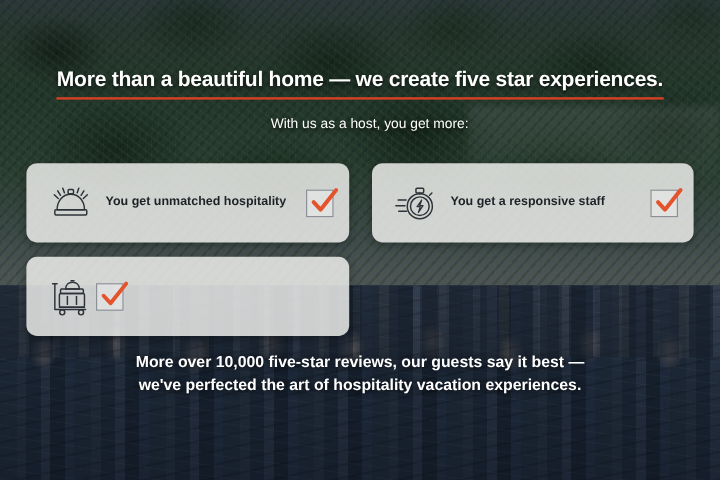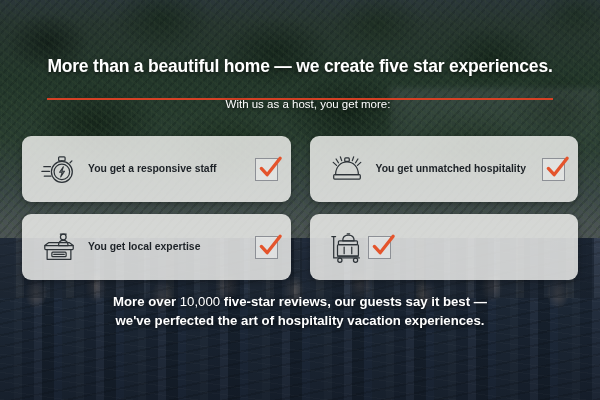--- a/index.html
+++ b/index.html
@@ -103,21 +103,21 @@
   .content { position: absolute; inset: 0; }
 
   .headline-wrap { position: absolute; top: 56px; left: 0; width: 600px; text-align: center; }
   .headline {
     display: inline-block;
     font-size: 17.5px;
     font-weight: bold;
     color: #ffffff;
     letter-spacing: -.2px;
     text-shadow: 0 1px 4px rgba(0,0,0,.75);
-    padding-bottom: 21px;
+    padding-bottom: 4px;
     border-bottom: 2px solid #d64125;
     white-space: nowrap;
   }
 
   .subhead {
     position: absolute; top: 98px; left: 0; width: 596px;
     text-align: center;
     font-size: 11.5px;
     color: #ffffff;
     text-shadow: 0 1px 4px rgba(0,0,0,.8);
@@ -181,21 +181,21 @@
   .footer-text {
     position: absolute;
     top: 292px; left: 0; width: 600px;
     text-align: center;
     font-size: 13.2px;
     font-weight: 600;
     color: #ffffff;
     line-height: 1.45;
     text-shadow: 0 1px 5px rgba(0,0,0,.85);
   }
-  .footer-text .strong { font-weight: normal; }
+  .footer-text .strong { font-weight: bold; }
   .footer-line { display: block; white-space: nowrap; }
 </style>
 </head>
 <body>
 
 <div id="stage">
 
   <div class="bg-layer bg-trees">
     <div class="bg-horizon"></div>
   </div>
@@ -205,20 +205,42 @@
 
   <div class="content">
 
     <div class="headline-wrap">
       <div class="headline">More than a beautiful home — we create five star experiences.</div>
     </div>
 
     <div class="subhead">With us as a host, you get more:</div>
 
     <div class="cards">
+
+      <div class="card">
+        <span class="card-icon">
+          <svg viewBox="0 0 40 40" width="38" height="38" fill="none" stroke="currentColor" stroke-width="1.3" stroke-linecap="round" stroke-linejoin="round">
+            <path d="M8 26 C8 17.8 13.4 12.5 20 12.5 C26.6 12.5 32 17.8 32 26 Z"></path>
+            <rect x="6" y="26" width="28" height="4.6" rx="1"></rect>
+            <rect x="17.6" y="8.4" width="4.8" height="3.6" rx="1"></rect>
+            <line x1="5.5" y1="13" x2="9" y2="16.2"></line>
+            <line x1="8.5" y1="9.5" x2="11" y2="13.4"></line>
+            <line x1="13" y1="7.2" x2="14.4" y2="11.2"></line>
+            <line x1="34.5" y1="13" x2="31" y2="16.2"></line>
+            <line x1="31.5" y1="9.5" x2="29" y2="13.4"></line>
+            <line x1="27" y1="7.2" x2="25.6" y2="11.2"></line>
+          </svg>
+        </span>
+        <span class="card-label">You get unmatched hospitality</span>
+        <span class="check">
+          <svg viewBox="0 0 28 28" fill="none" stroke="#e4542c" stroke-width="3.4" stroke-linecap="round" stroke-linejoin="round">
+            <polyline points="4.5,15 10.5,21.5 24,4.5"></polyline>
+          </svg>
+        </span>
+      </div>
 
       <div class="card">
         <span class="card-icon">
           <svg viewBox="0 0 40 40" width="38" height="38" fill="none" stroke="currentColor" stroke-width="1.3" stroke-linecap="round" stroke-linejoin="round">
             <circle cx="23" cy="23" r="11"></circle>
             <circle cx="23" cy="23" r="8.2"></circle>
             <rect x="19.6" y="7.2" width="6.8" height="4.2" rx="1"></rect>
             <line x1="23" y1="11.4" x2="23" y2="12.2"></line>
             <line x1="31.6" y1="13.4" x2="33.6" y2="11.4"></line>
             <path d="M24.6 17.6 L20.6 23.4 L23.4 23.4 L21.8 28.4 L25.8 22.4 L23 22.4 Z" stroke-width="1.1"></path>
@@ -228,62 +250,20 @@
           </svg>
         </span>
         <span class="card-label">You get a responsive staff</span>
         <span class="check">
           <svg viewBox="0 0 28 28" fill="none" stroke="#e4542c" stroke-width="3.4" stroke-linecap="round" stroke-linejoin="round">
             <polyline points="4.5,15 10.5,21.5 24,4.5"></polyline>
           </svg>
         </span>
       </div>
 
-      <div class="card">
-        <span class="card-icon">
-          <svg viewBox="0 0 40 40" width="38" height="38" fill="none" stroke="currentColor" stroke-width="1.3" stroke-linecap="round" stroke-linejoin="round">
-            <path d="M8 26 C8 17.8 13.4 12.5 20 12.5 C26.6 12.5 32 17.8 32 26 Z"></path>
-            <rect x="6" y="26" width="28" height="4.6" rx="1"></rect>
-            <rect x="17.6" y="8.4" width="4.8" height="3.6" rx="1"></rect>
-            <line x1="5.5" y1="13" x2="9" y2="16.2"></line>
-            <line x1="8.5" y1="9.5" x2="11" y2="13.4"></line>
-            <line x1="13" y1="7.2" x2="14.4" y2="11.2"></line>
-            <line x1="34.5" y1="13" x2="31" y2="16.2"></line>
-            <line x1="31.5" y1="9.5" x2="29" y2="13.4"></line>
-            <line x1="27" y1="7.2" x2="25.6" y2="11.2"></line>
-          </svg>
-        </span>
-        <span class="card-label">You get unmatched hospitality</span>
-        <span class="check">
-          <svg viewBox="0 0 28 28" fill="none" stroke="#e4542c" stroke-width="3.4" stroke-linecap="round" stroke-linejoin="round">
-            <polyline points="4.5,15 10.5,21.5 24,4.5"></polyline>
-          </svg>
-        </span>
-      </div>
-
-      <div class="card">
-        <span class="card-icon">
-          <svg viewBox="0 0 40 40" width="38" height="38" fill="none" stroke="currentColor" stroke-width="1.3" stroke-linecap="round" stroke-linejoin="round">
-            <circle cx="24.5" cy="9.5" r="3"></circle>
-            <path d="M19.5 18.5 C19.5 14.6 21.8 13 24.5 13 C27.2 13 29.5 14.6 29.5 18.5 Z"></path>
-            <path d="M21.4 6.4 L27.6 6.4"></path>
-            <rect x="5" y="18.5" width="30" height="4.2" rx="1"></rect>
-            <path d="M7.5 22.7 L7.5 33 L32.5 33 L32.5 22.7"></path>
-            <rect x="12.5" y="25.5" width="15" height="4.6" rx="1"></rect>
-            <line x1="14.5" y1="27.8" x2="25.5" y2="27.8"></line>
-            <path d="M5 18.5 L9 15.5 L31 15.5 L35 18.5"></path>
-          </svg>
-        </span>
-        <span class="card-label">You get local expertise</span>
-        <span class="check">
-          <svg viewBox="0 0 28 28" fill="none" stroke="#e4542c" stroke-width="3.4" stroke-linecap="round" stroke-linejoin="round">
-            <polyline points="4.5,15 10.5,21.5 24,4.5"></polyline>
-          </svg>
-        </span>
-      </div>
 
       <div class="card">
         <span class="card-icon">
           <svg viewBox="0 0 40 40" width="38" height="38" fill="none" stroke="currentColor" stroke-width="1.3" stroke-linecap="round" stroke-linejoin="round">
             <path d="M15.5 13.5 C15.5 9.8 18 7.5 21.5 7.5 C25 7.5 27.5 9.8 27.5 13.5 Z"></path>
             <line x1="20.2" y1="6.2" x2="22.8" y2="6.2"></line>
             <rect x="11" y="13.5" width="20" height="4" rx="1"></rect>
             <rect x="10" y="17.5" width="22" height="12" rx="1.2"></rect>
             <line x1="17" y1="20" x2="17" y2="27"></line>
             <line x1="25" y1="20" x2="25" y2="27"></line>

